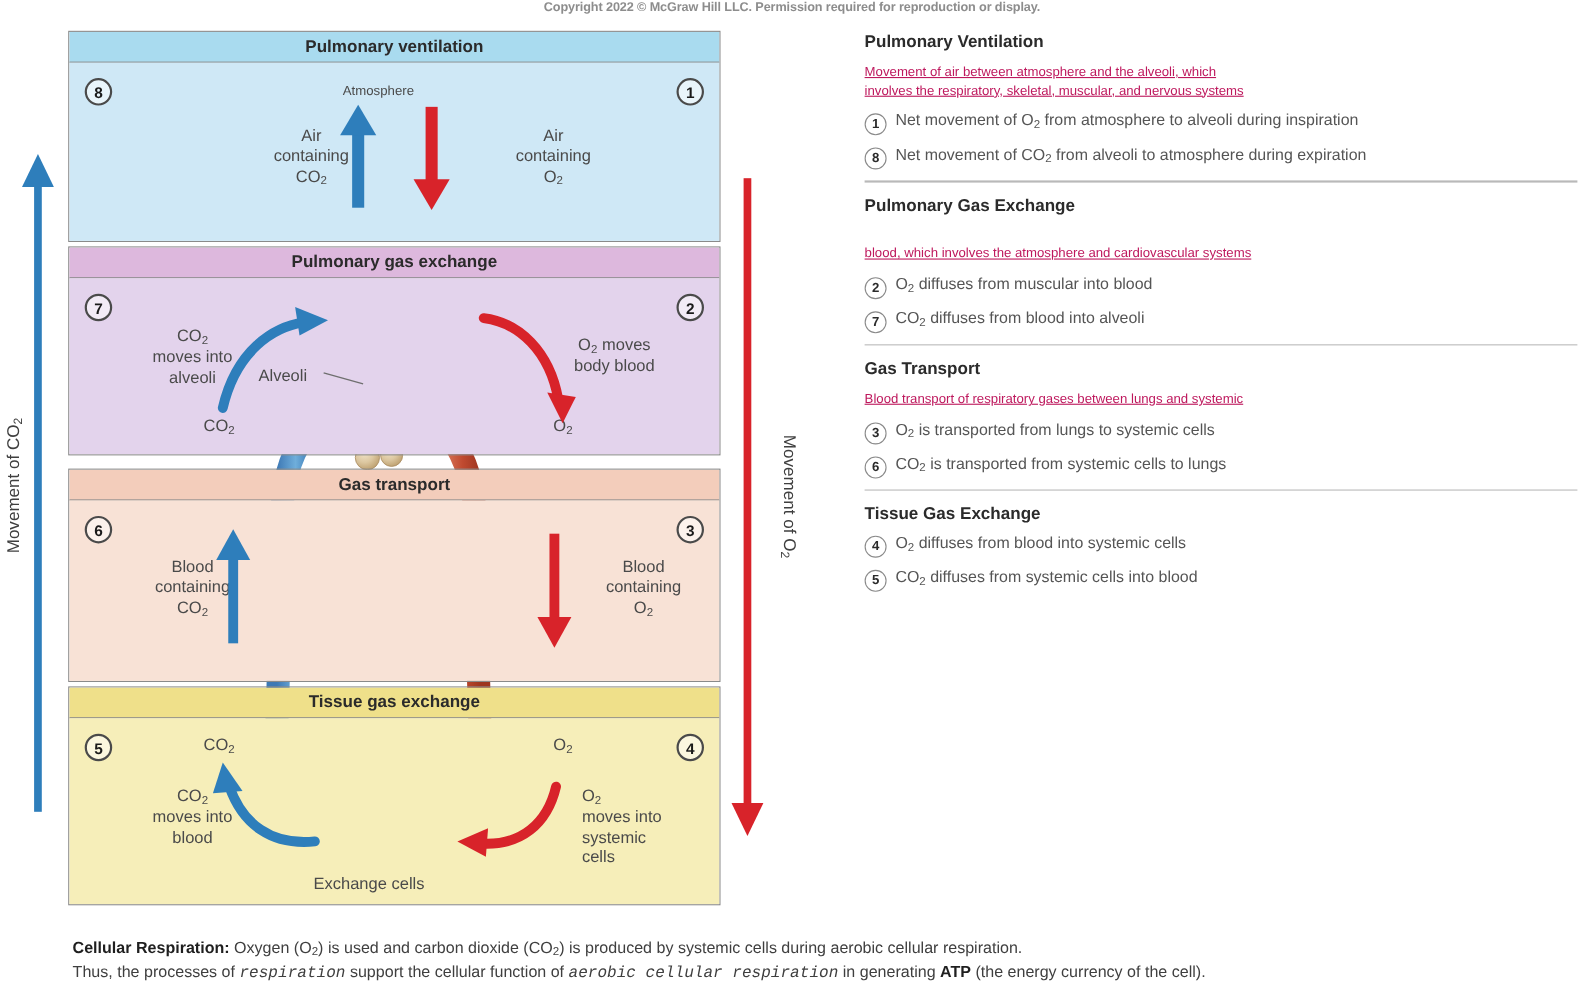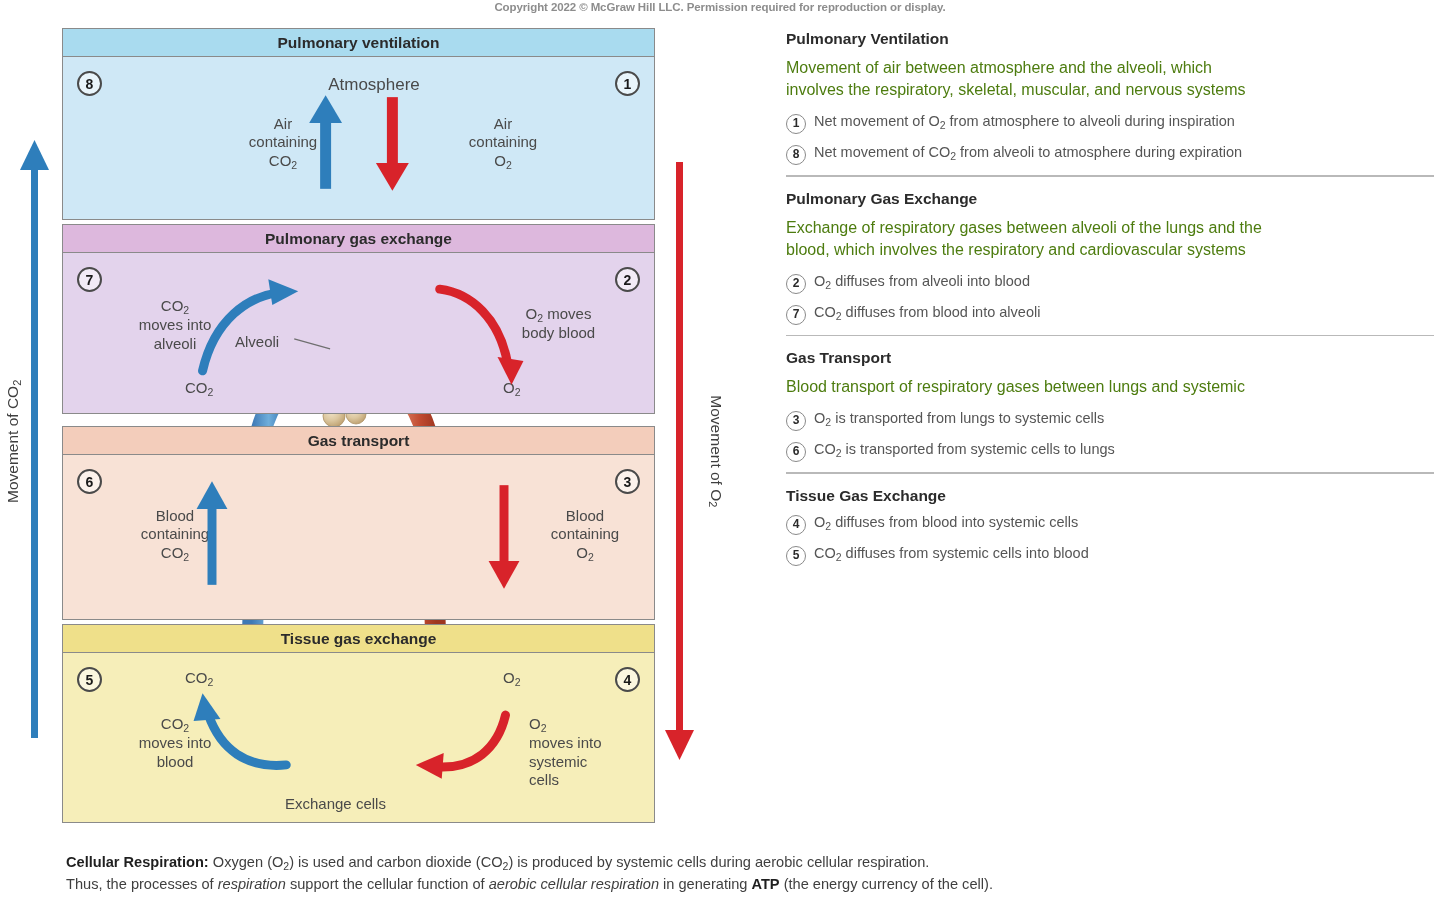--- a/index.html
+++ b/index.html
@@ -83,22 +83,22 @@
   #o2-label  { left:660px; top:420px; transform:rotate(90deg); }
 
   
   #textcol { position:absolute; left:786px; top:30px; width:648px; }
   .sec { position:relative; }
   .sec-title {
     font-size:15.5px; font-weight:bold; color:#2b2b2b;
     margin:0 0 9px 0;
   }
   .sec-desc {
-    font-size:16px; line-height:1.38; color:#4d7c0f;
-    margin:0 0 12px 0; max-width:615px;
+    font-size:12px; line-height:1.38; color:#be185d;
+    margin:0 0 12px 0; max-width:615px;text-decoration:underline;
   }
   .sec-desc sub, .sec-item sub { font-size:10.5px; vertical-align:-0.25em; }
   .sec-item {
     display:flex; align-items:flex-start;
     font-size:14.5px; color:#555555;
     margin-bottom:10px;
   }
   .num-circle {
     flex:0 0 auto;
     width:20px; height:20px; border-radius:50%;
@@ -109,21 +109,21 @@
     margin-right:8px; margin-top:1px;
   }
   .divider { height:1.5px; background:#b9b9b9; margin:10px 0 13px 0; }
 
   
   #caption {
     position:absolute; left:66px; top:852px; width:1360px;
     font-size:14.6px; line-height:1.5; color:#3f3f3f;
   }
   #caption b { color:#1f1f1f; }
-  #caption i { font-style:italic; }
+  #caption i { font-style:italic;font-family:Liberation Mono, monospace; }
   #caption sub { font-size:10.5px; vertical-align:-0.25em; }
 </style>
 </head>
 <body>
 
 <div class="copyright">Copyright 2022 © McGraw Hill LLC. Permission required for reproduction or display.</div>
 
 <div id="figure">
 
   <svg class="svg-layer" viewBox="0 0 740 812" preserveAspectRatio="none">
@@ -210,21 +210,21 @@
       <path d="M 366 744 L 346 780" fill="none" stroke="#7c7c7c" stroke-width="1.3"></path>
     </g>
   </svg>
 
   <div class="panel" id="p-vent">
     <div class="panel-head">Pulmonary ventilation</div>
     <div class="panel-body">
       <div class="step left">8</div>
       <div class="step right">1</div>
 
-      <div class="lbl c" style="left:246px; top:18px; width:130px; font-size:17px;">Atmosphere</div>
+      <div class="lbl c" style="left:216px; top:18px; width:130px; font-size:12px;">Atmosphere</div>
 
       <div class="lbl c" style="left:160px; top:58px; width:120px;">
         <span>Air</span><br>
         <span>containing</span><br>
         <span>CO</span><sub>2</sub>
       </div>
 
       <div class="lbl c" style="left:380px; top:58px; width:120px;">
         <span>Air</span><br>
         <span>containing</span><br>
@@ -390,25 +390,25 @@
     <div class="sec-item">
       <div class="num-circle">8</div>
       <div><span>Net movement of CO</span><sub>2</sub><span> from alveoli to atmosphere during expiration</span></div>
     </div>
   </div>
   <div class="divider"></div>
 
   <div class="sec">
     <div class="sec-title">Pulmonary Gas Exchange</div>
     <div class="sec-desc">
-      <span>Exchange of respiratory gases between alveoli of the lungs and the</span><br><span>blood, which involves the respiratory and cardiovascular systems</span>
+      <br><span>blood, which involves the atmosphere and cardiovascular systems</span>
     </div>
     <div class="sec-item">
       <div class="num-circle">2</div>
-      <div><span>O</span><sub>2</sub><span> diffuses from alveoli into blood</span></div>
+      <div><span>O</span><sub>2</sub><span> diffuses from muscular into blood</span></div>
     </div>
     <div class="sec-item">
       <div class="num-circle">7</div>
       <div><span>CO</span><sub>2</sub><span> diffuses from blood into alveoli</span></div>
     </div>
   </div>
   <div class="divider"></div>
 
   <div class="sec">
     <div class="sec-title">Gas Transport</div>

